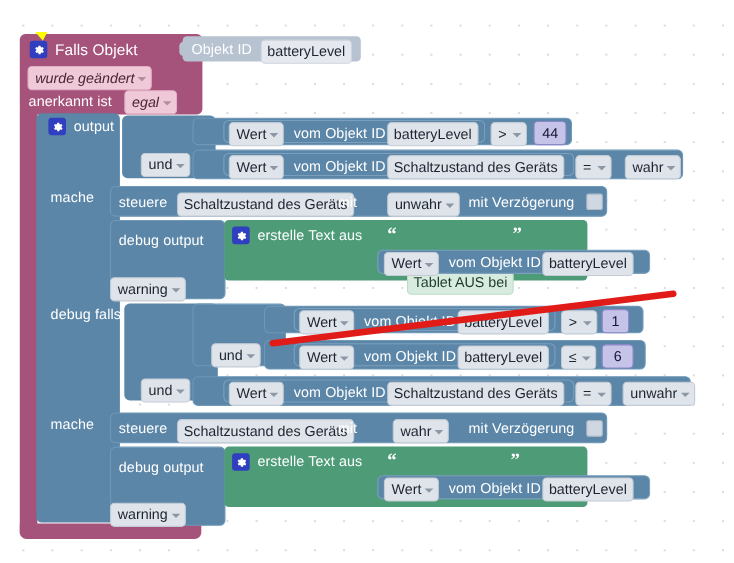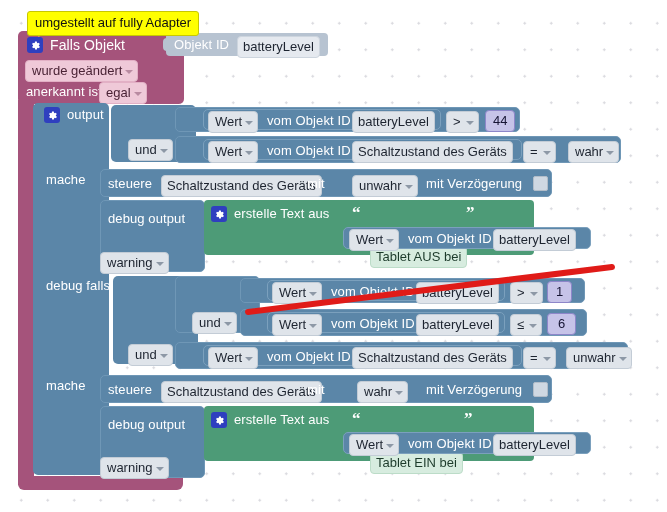--- a/index.html
+++ b/index.html
@@ -61,21 +61,21 @@
     background:#dfe4ea;
     color:#1d2430;
     font-size:13px;
     line-height:13px;
     border-radius:4px;
     padding:3px 15px 4px 6px;
     white-space:nowrap;
     box-sizing:border-box;
     border:1px solid #c3ccd6;
   }
-  .dd.onpink{background:#efc9d8;color:#4a2335;border-color:#e2b0c5;}
+  .dd.onpink{background:#efc9d8;color:#4a2335;border-color:#e2b0c5;font-style:italic;}
   .dd::after{
     content:"";position:absolute;right:4px;top:50%;
     width:0;height:0;margin-top:-1px;
     border-left:4px solid transparent;
     border-right:4px solid transparent;
     border-top:4px solid #8d98a6;
   }
   .dd.onpink::after{border-top-color:#b98ba1;}
 
   
@@ -159,21 +159,21 @@
   </div>
   <div class="lbl" style="left:50px;top:38px;font-size:14px;">Falls Objekt</div>
 
   <div class="blk" style="left:166px;top:33px;width:162px;height:23px;background:#b7c3d1;border-radius:4px;"></div>
   <div class="notch" style="left:163px;top:38px;background:#b7c3d1;width:7px;height:13px;border-radius:4px 0 0 4px;"></div>
   <div class="lbl" style="left:174px;top:38px;color:#ffffff;">Objekt ID</div>
   <div class="field" style="left:237px;top:36px;background:#e5e9ef;border-color:#cdd5de;">batteryLevel</div>
 
   <div class="dd onpink" style="left:25px;top:60px;">wurde geändert</div>
   <div class="lbl" style="left:26px;top:85px;">anerkannt ist</div>
-  <div class="dd onpink" style="left:99px;top:82px;">egal</div>
+  <div class="dd onpink" style="left:113px;top:82px;">egal</div>
 
   <div class="blk ctrl" style="left:33px;top:103px;width:76px;height:372px;border-radius:5px 5px 5px 5px;"></div>
 
   <div class="gear" style="left:44px;top:107px;">
     <svg width="11" height="11" viewBox="0 0 24 24" aria-hidden="true">
       <path fill="#ffffff" d="M12 8a4 4 0 100 8 4 4 0 000-8zm0 6a2 2 0 110-4 2 2 0 010 4z"></path>
       <path fill="#ffffff" d="M19.4 13a7.6 7.6 0 000-2l2-1.5-2-3.4-2.4 1a7.6 7.6 0 00-1.7-1l-.4-2.6h-4l-.4 2.6a7.6 7.6 0 00-1.7 1l-2.4-1-2 3.4L6.6 11a7.6 7.6 0 000 2l-2 1.5 2 3.4 2.4-1a7.6 7.6 0 001.7 1l.4 2.6h4l.4-2.6a7.6 7.6 0 001.7-1l2.4 1 2-3.4-2-1.5z"></path>
     </svg>
   </div>
   <div class="lbl" style="left:67px;top:108px;">output</div>
@@ -275,30 +275,28 @@
 
   <div class="blk txtblk" style="left:204px;top:406px;width:330px;height:55px;"></div>
   <div class="gear" style="left:211px;top:412px;">
     <svg width="11" height="11" viewBox="0 0 24 24" aria-hidden="true">
       <path fill="#ffffff" d="M12 8a4 4 0 100 8 4 4 0 000-8zm0 6a2 2 0 110-4 2 2 0 010 4z"></path>
       <path fill="#ffffff" d="M19.4 13a7.6 7.6 0 000-2l2-1.5-2-3.4-2.4 1a7.6 7.6 0 00-1.7-1l-.4-2.6h-4l-.4 2.6a7.6 7.6 0 00-1.7 1l-2.4-1-2 3.4L6.6 11a7.6 7.6 0 000 2l-2 1.5 2 3.4 2.4-1a7.6 7.6 0 001.7 1l.4 2.6h4l.4-2.6a7.6 7.6 0 001.7-1l2.4 1 2-3.4-2-1.5z"></path>
     </svg>
   </div>
   <div class="lbl" style="left:234px;top:413px;">erstelle Text aus</div>
   <div class="quote" style="left:352px;top:410px;">“</div>
-  <div class="field ongreen" style="left:370px;top:412px;">Tablet EIN bei</div>
   <div class="quote" style="left:464px;top:410px;">”</div>
 
   <div class="blk ctrl" style="left:343px;top:432px;width:248px;height:22px;border:1px solid #7ba0bd;"></div>
   <div class="dd" style="left:349px;top:434px;">Wert</div>
   <div class="lbl" style="left:408px;top:437px;">vom Objekt ID</div>
   <div class="field" style="left:493px;top:434px;">batteryLevel</div>
 
   <div class="dd" style="left:100px;top:457px;">warning</div>
 
   <div id="comment-tail" style="left:32px;top:29px;"></div>
-  <div id="comment" style="left:27px;top:11px;">umgestellt auf fully Adapter</div>
 
   <svg id="redline" viewBox="0 0 667 512">
     <line x1="248" y1="312" x2="612" y2="267" stroke="#e01b18" stroke-width="6" stroke-linecap="round"></line>
   </svg>
 
 </div>
 
 </body></html>

